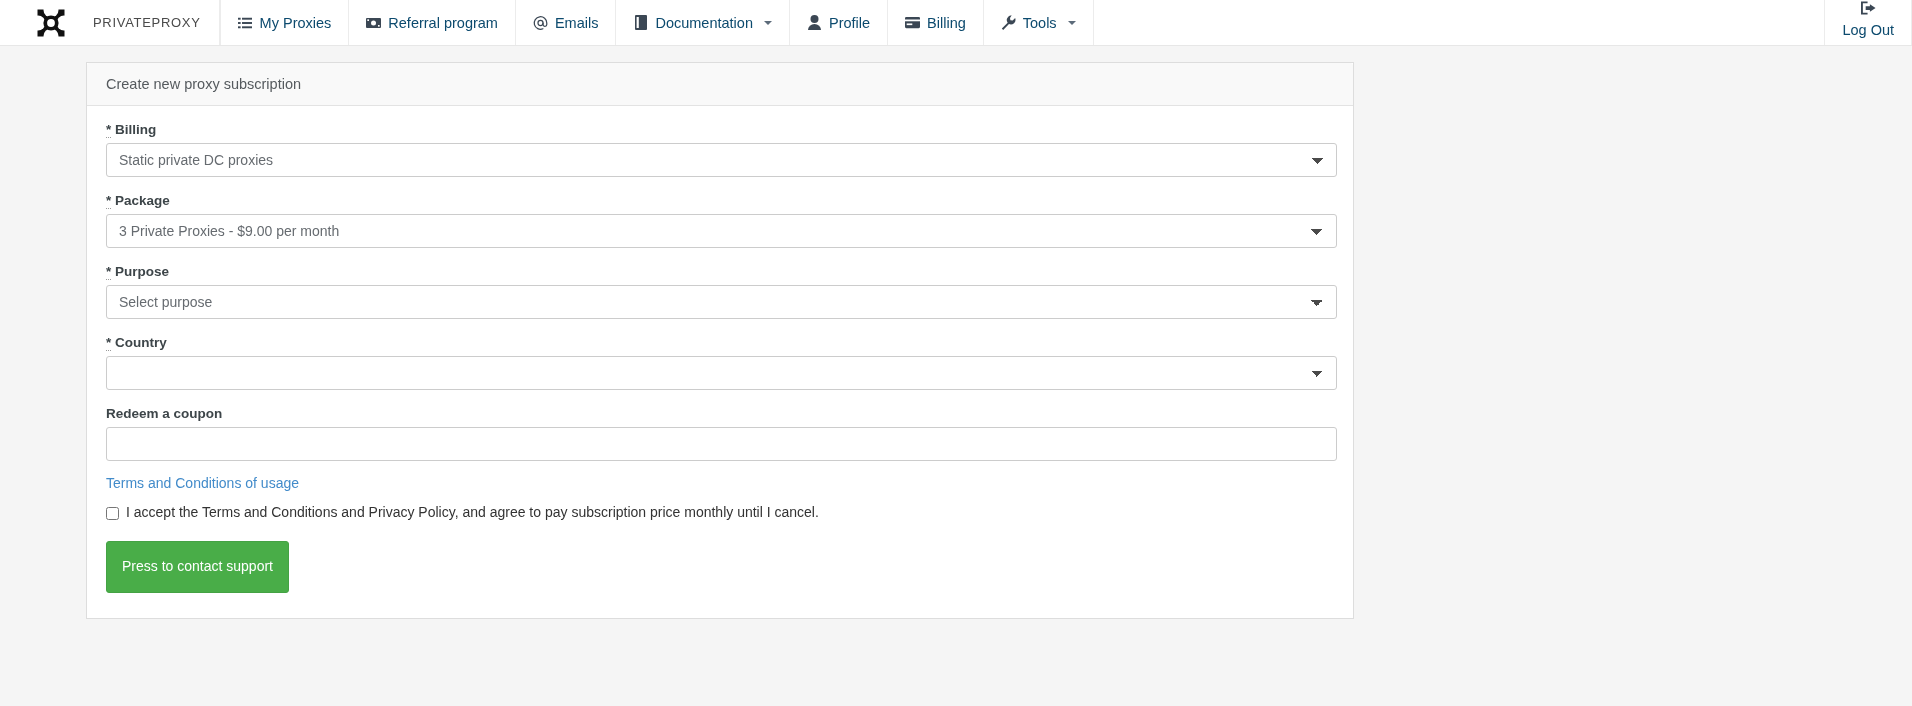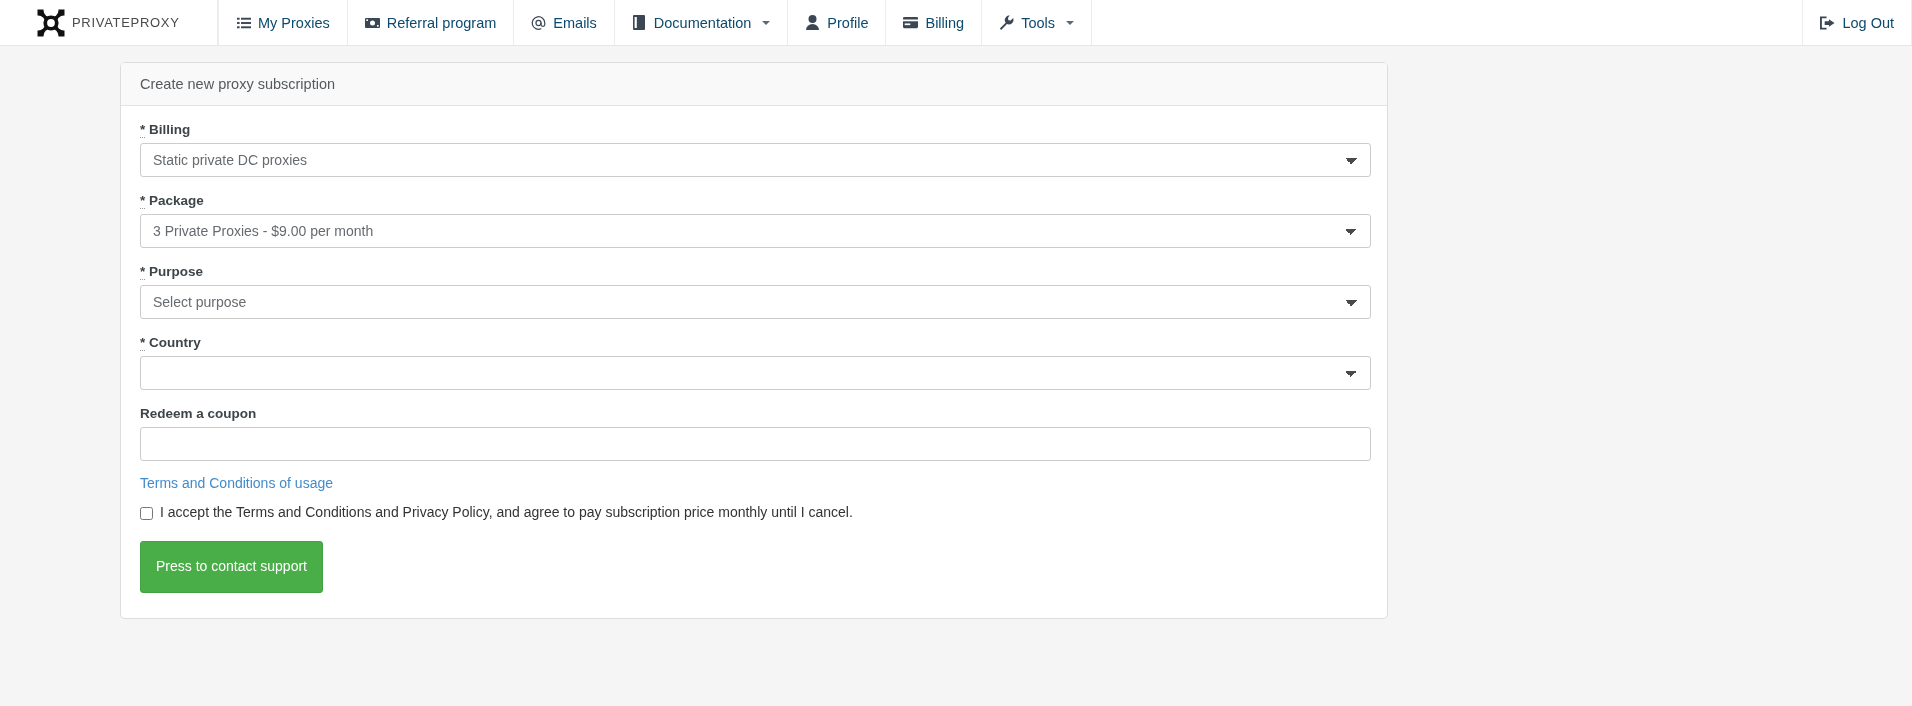--- a/index.html
+++ b/index.html
@@ -23,21 +23,21 @@
     background: #ffffff;
     border-bottom: 1px solid #e7e7e7;
     display: flex;
     align-items: stretch;
     position: relative;
   }
   .brand {
     display: flex;
     align-items: center;
     padding: 0 18px 0 36px;
-    gap: 6px;
+    gap: 27px;
     border-right: 1px solid #ececec;
     min-width: 218px;
   }
   .brand-logo {
     width: 30px;
     height: 30px;
     position: relative;
     flex: none;
   }
   .brand-text {
@@ -80,32 +80,33 @@
     margin-left: 4px;
   }
   .nav-right {
     margin-left: auto;
     display: flex;
     align-items: stretch;
   }
   .nav-right .nav-item {
     border-right: 1px solid #ececec;
     border-left: 1px solid #ececec;
+    flex-direction: column;
   }
 
   
   .page {
     padding: 16px 0 0 0;
   }
   .panel {
-    margin-left: 120px;
+    margin-left: 86px;
     width: 1268px;
     background: #ffffff;
     border: 1px solid #dddddd;
-    border-radius: 5px;
+    border-radius: 0;
   }
   .panel-heading {
     background: #f9f9f9;
     border-bottom: 1px solid #e3e3e3;
     padding: 13px 19px;
     font-size: 14.5px;
     color: #555a5e;
     border-radius: 3px 3px 0 0;
   }
   .panel-body {

